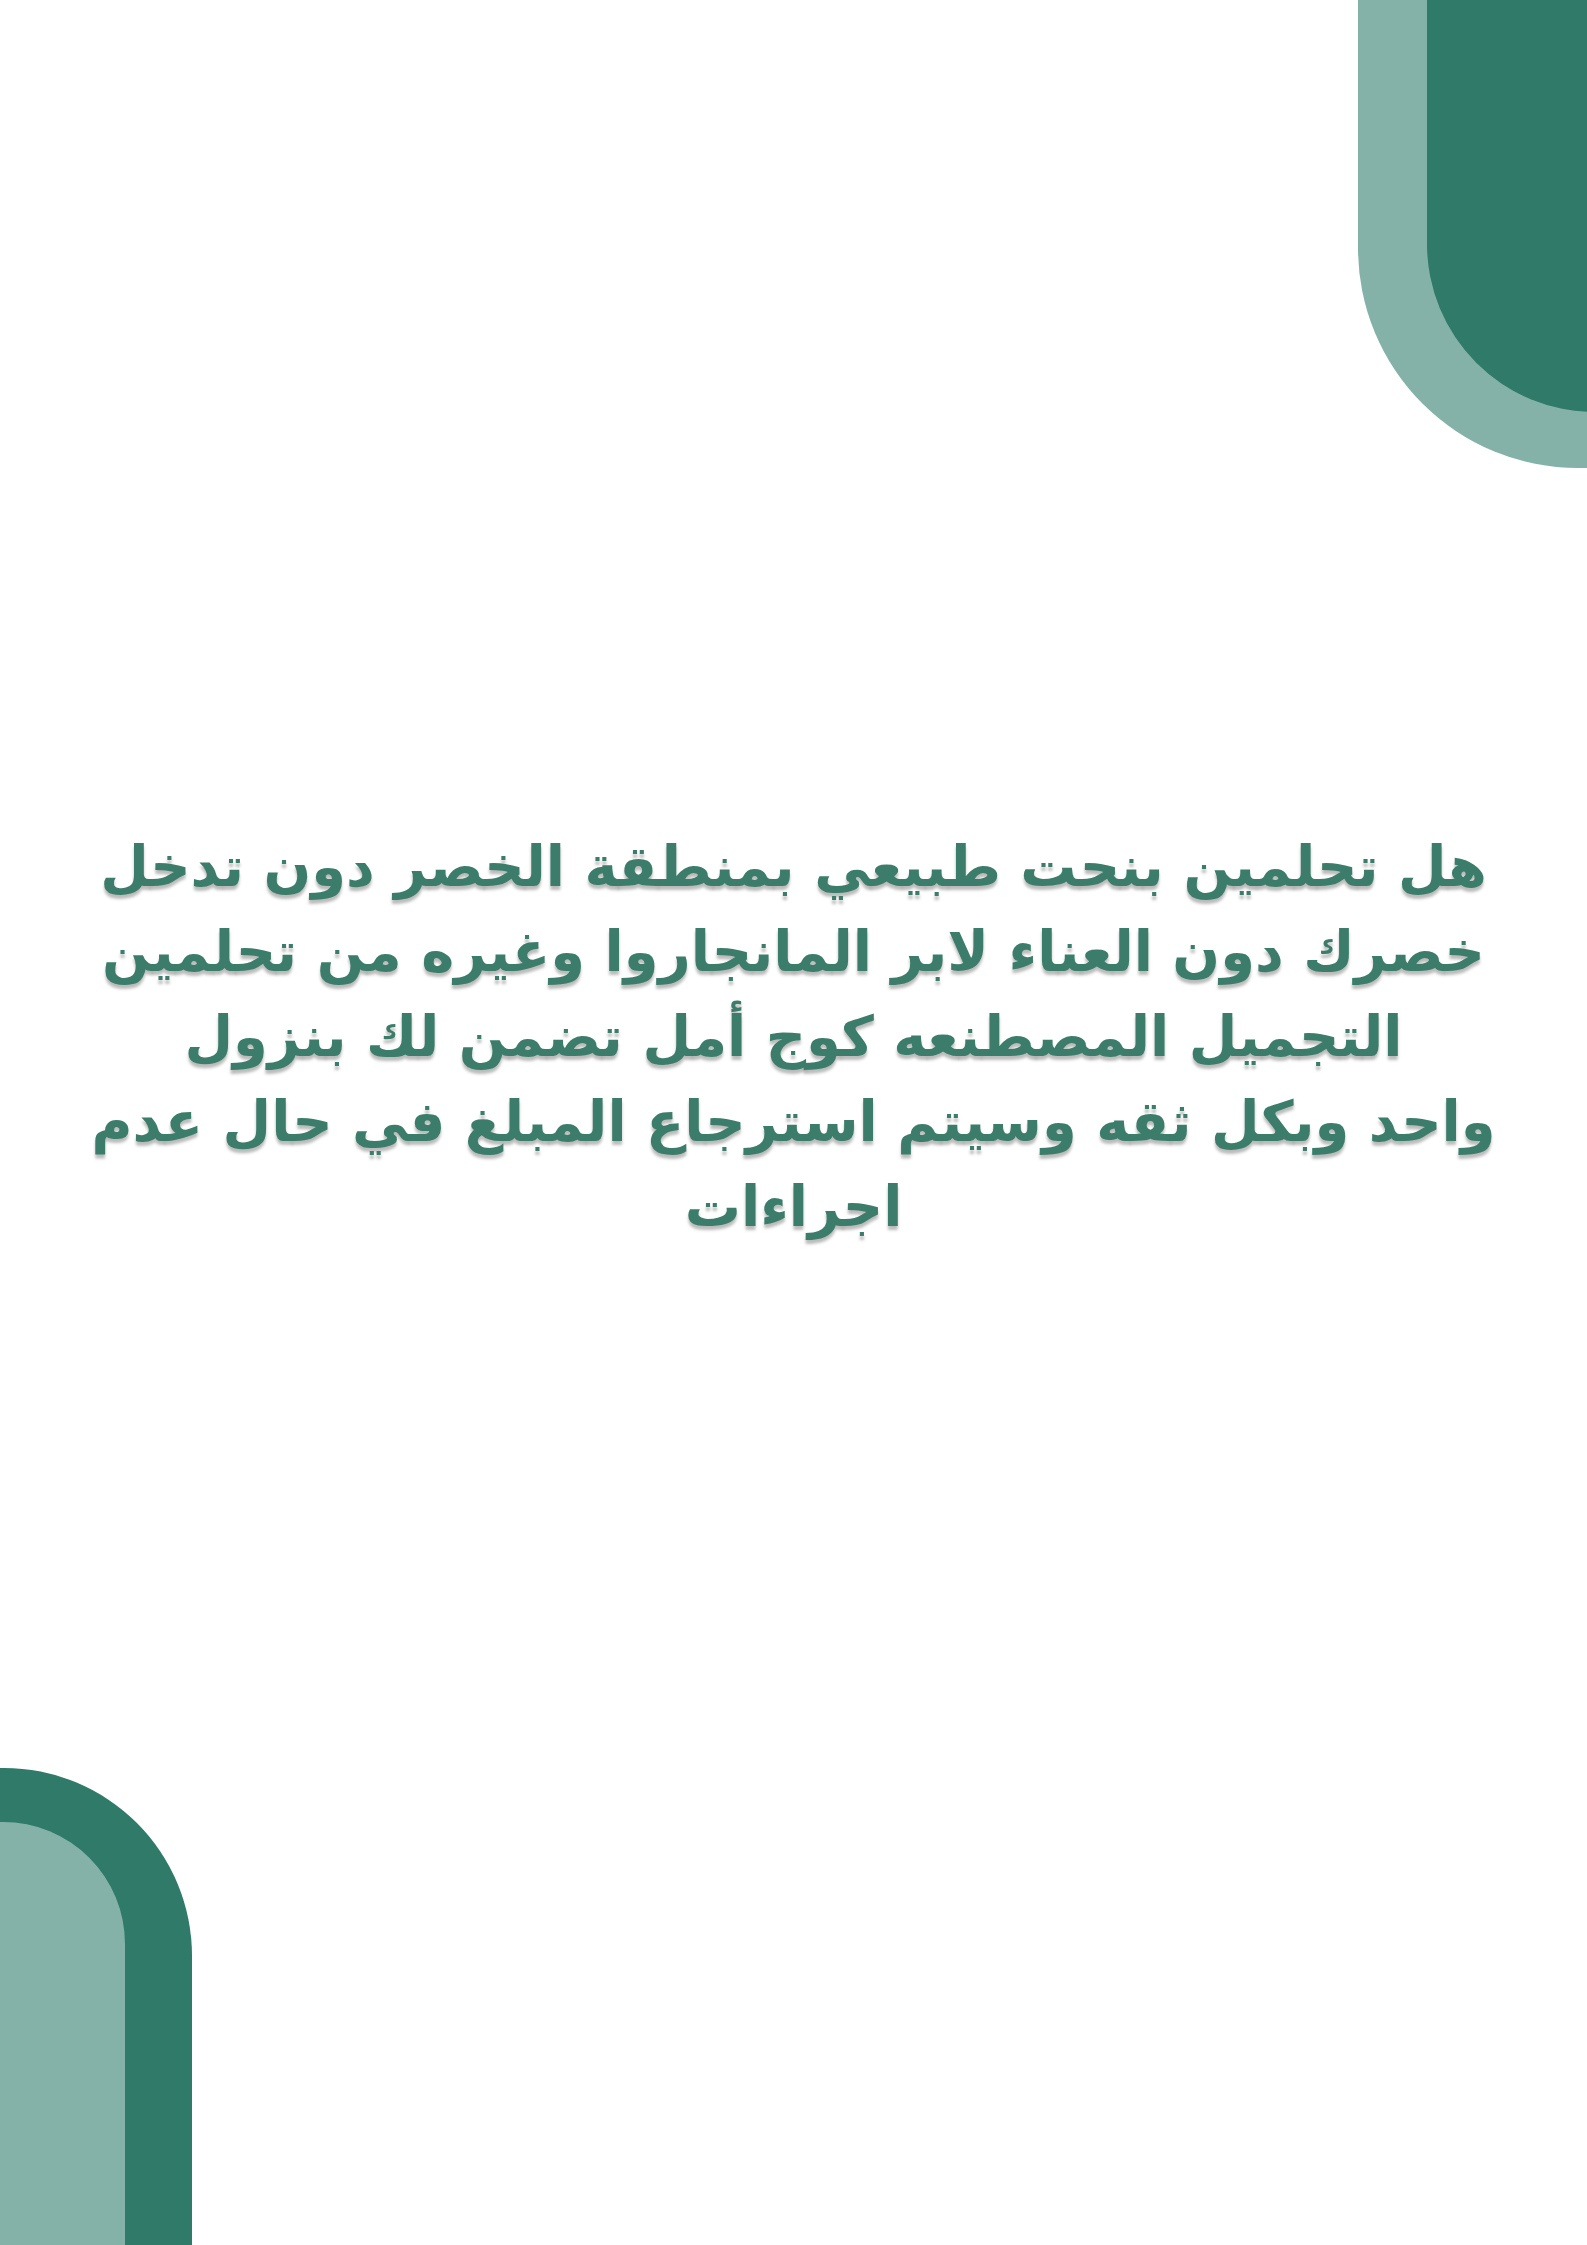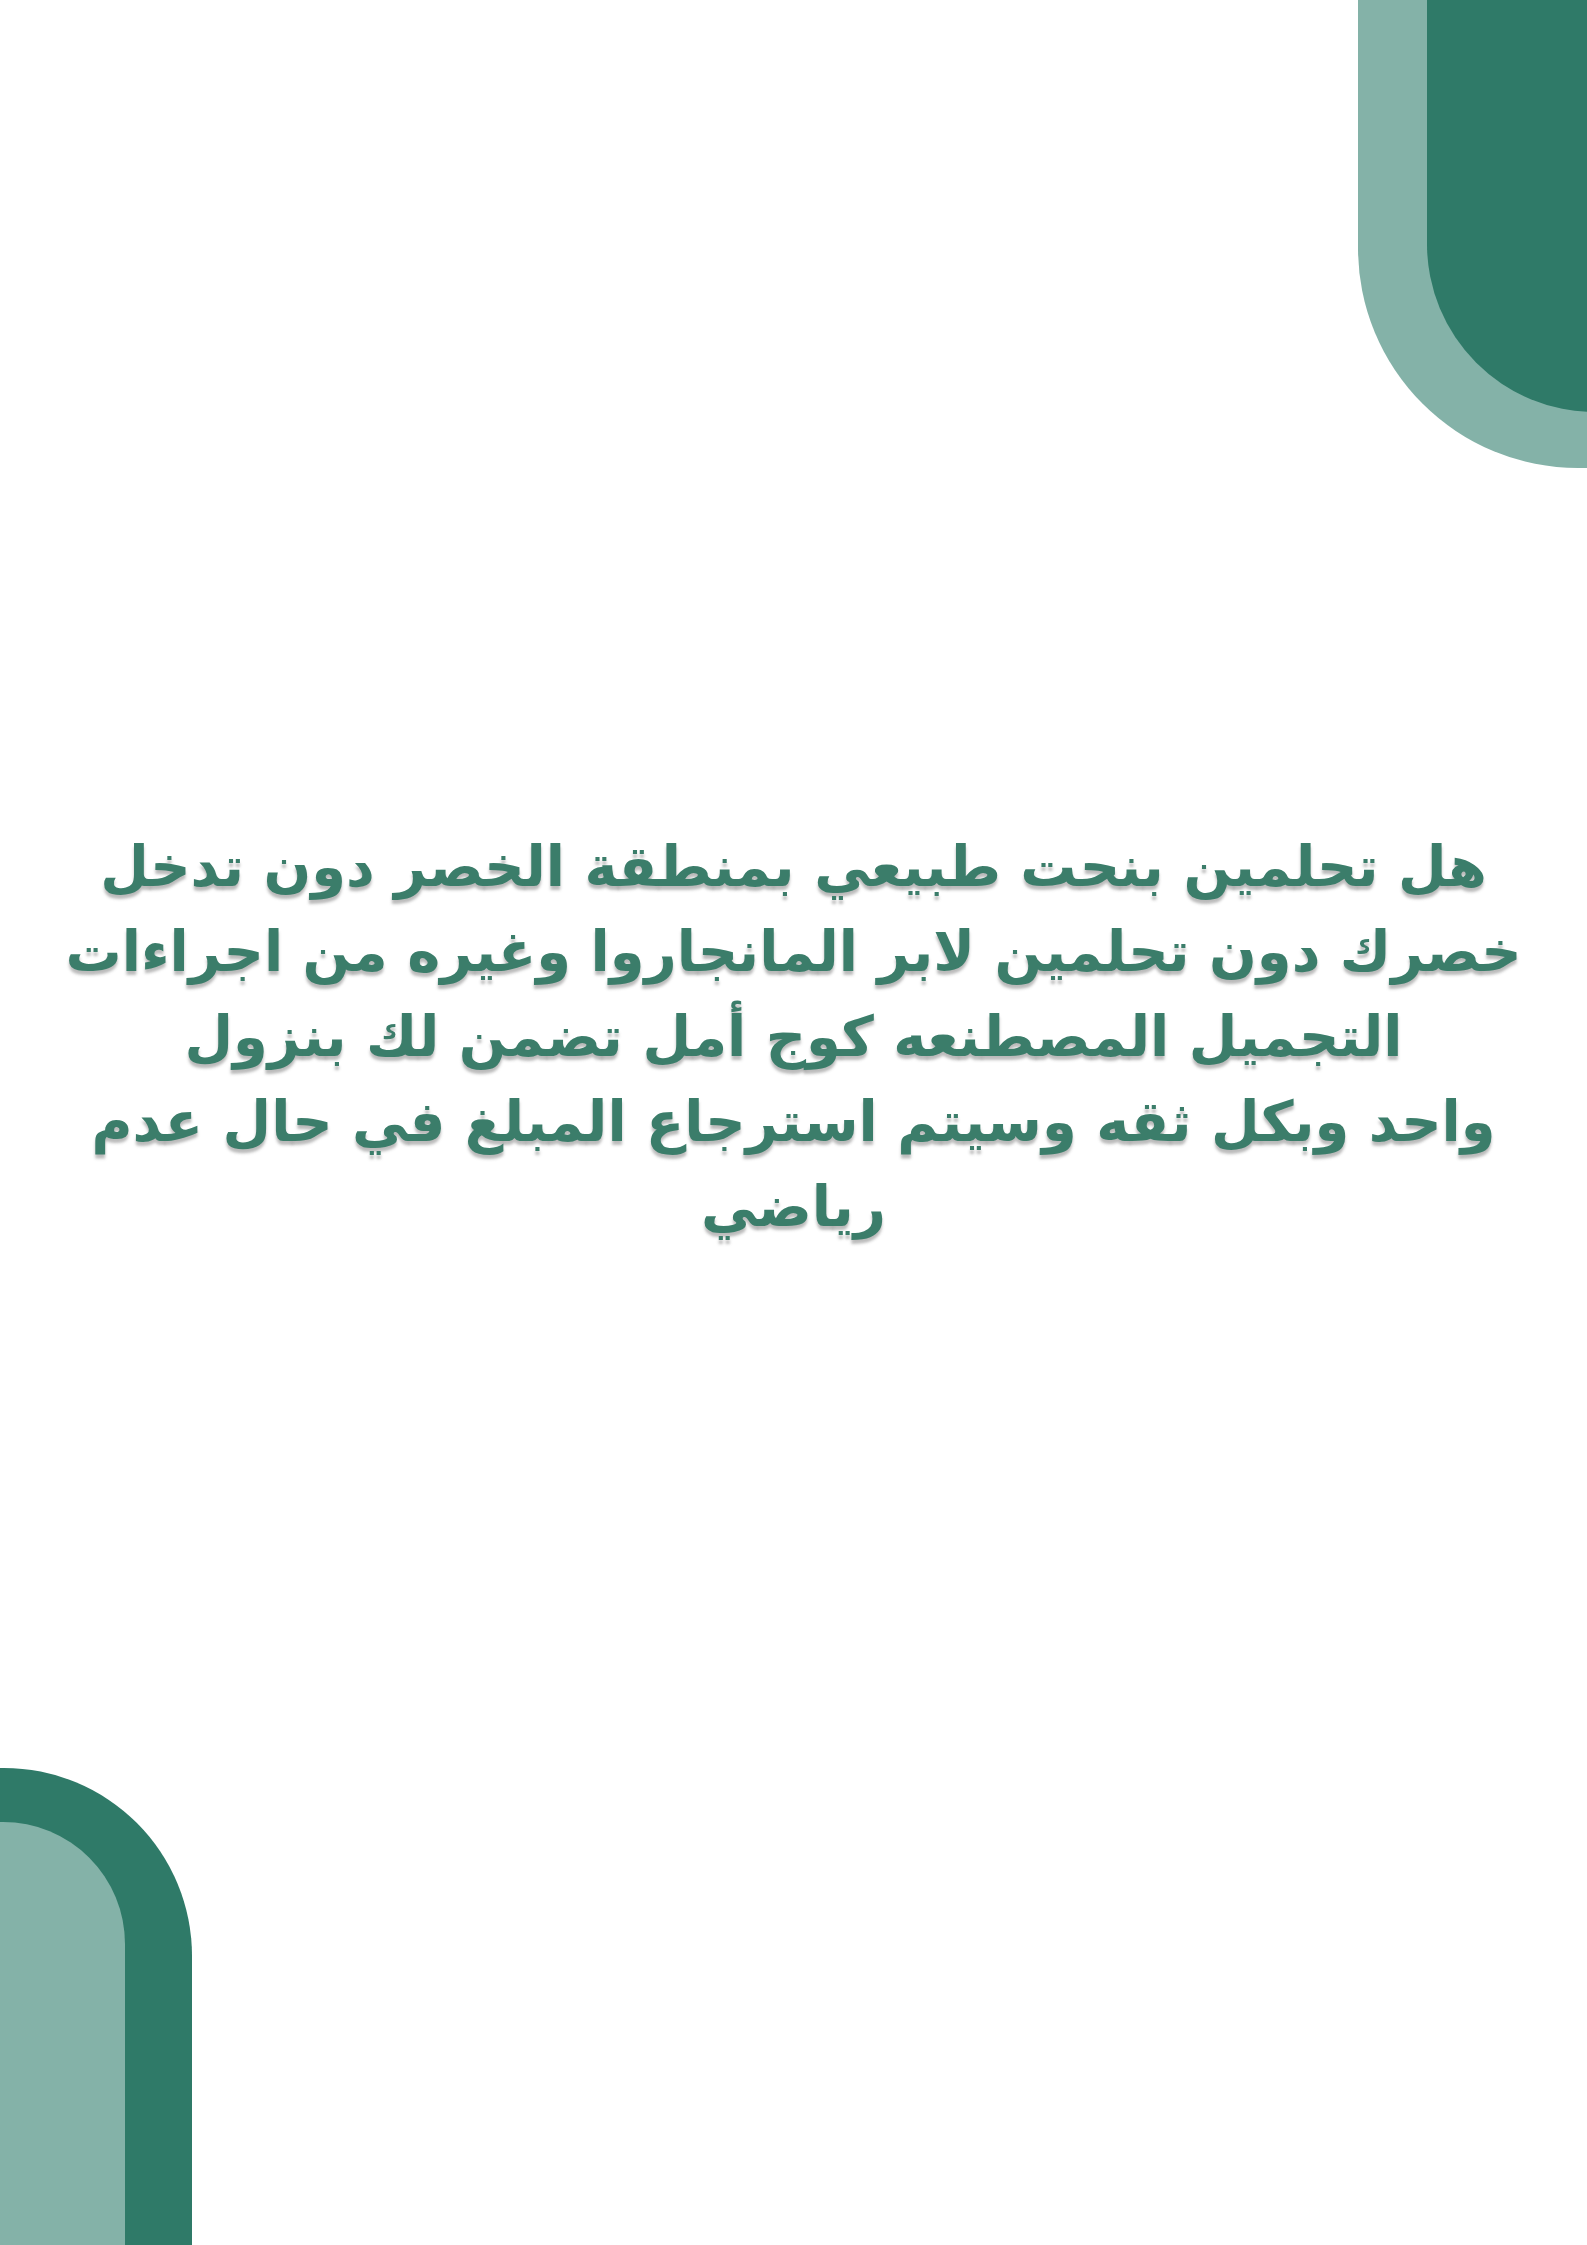--- a/index.html
+++ b/index.html
@@ -65,17 +65,17 @@
 <body>
 
 <div class="shape tr-light"></div>
 <div class="shape tr-dark"></div>
 
 <div class="shape bl-dark"></div>
 <div class="shape bl-light"></div>
 
 <div class="main-text" dir="rtl">
   <div class="text-line">هل تحلمين بنحت طبيعي بمنطقة الخصر دون تدخل</div>
-  <div class="text-line">خصرك دون تحلمين لابر المانجاروا وغيره من اجراءات</div>
+  <div class="text-line">خصرك دون العناء لابر المانجاروا وغيره من تحلمين</div>
   <div class="text-line">التجميل المصطنعه كوج أمل تضمن لك بنزول</div>
   <div class="text-line">واحد وبكل ثقه وسيتم استرجاع المبلغ في حال عدم</div>
-  <div class="text-line">رياضي</div>
+  <div class="text-line">اجراءات</div>
 </div>
 
 </body></html>

